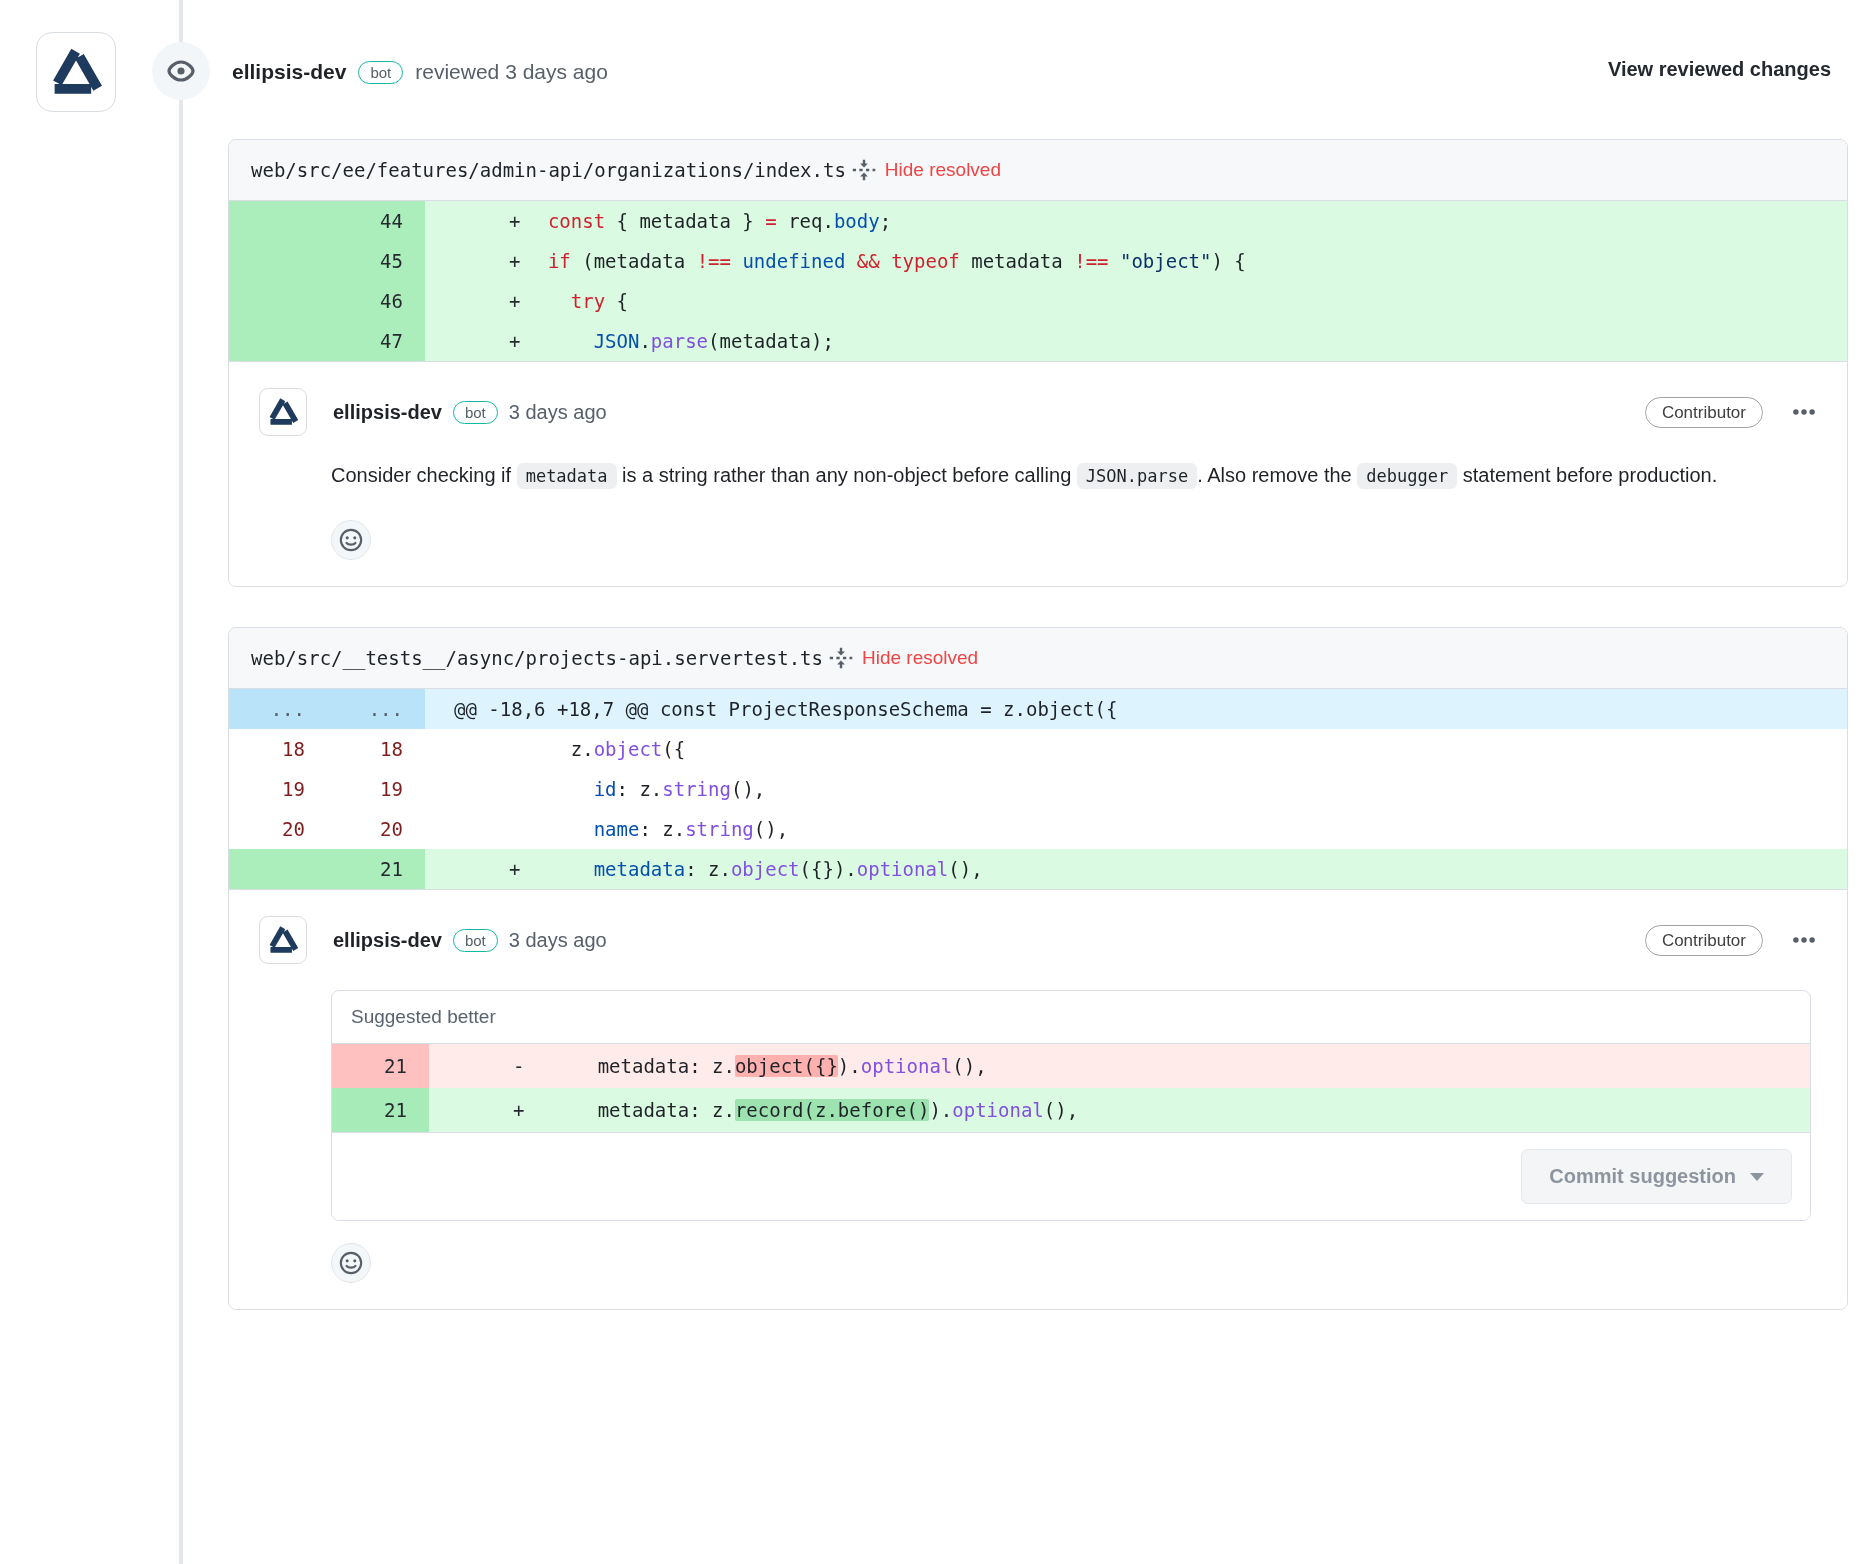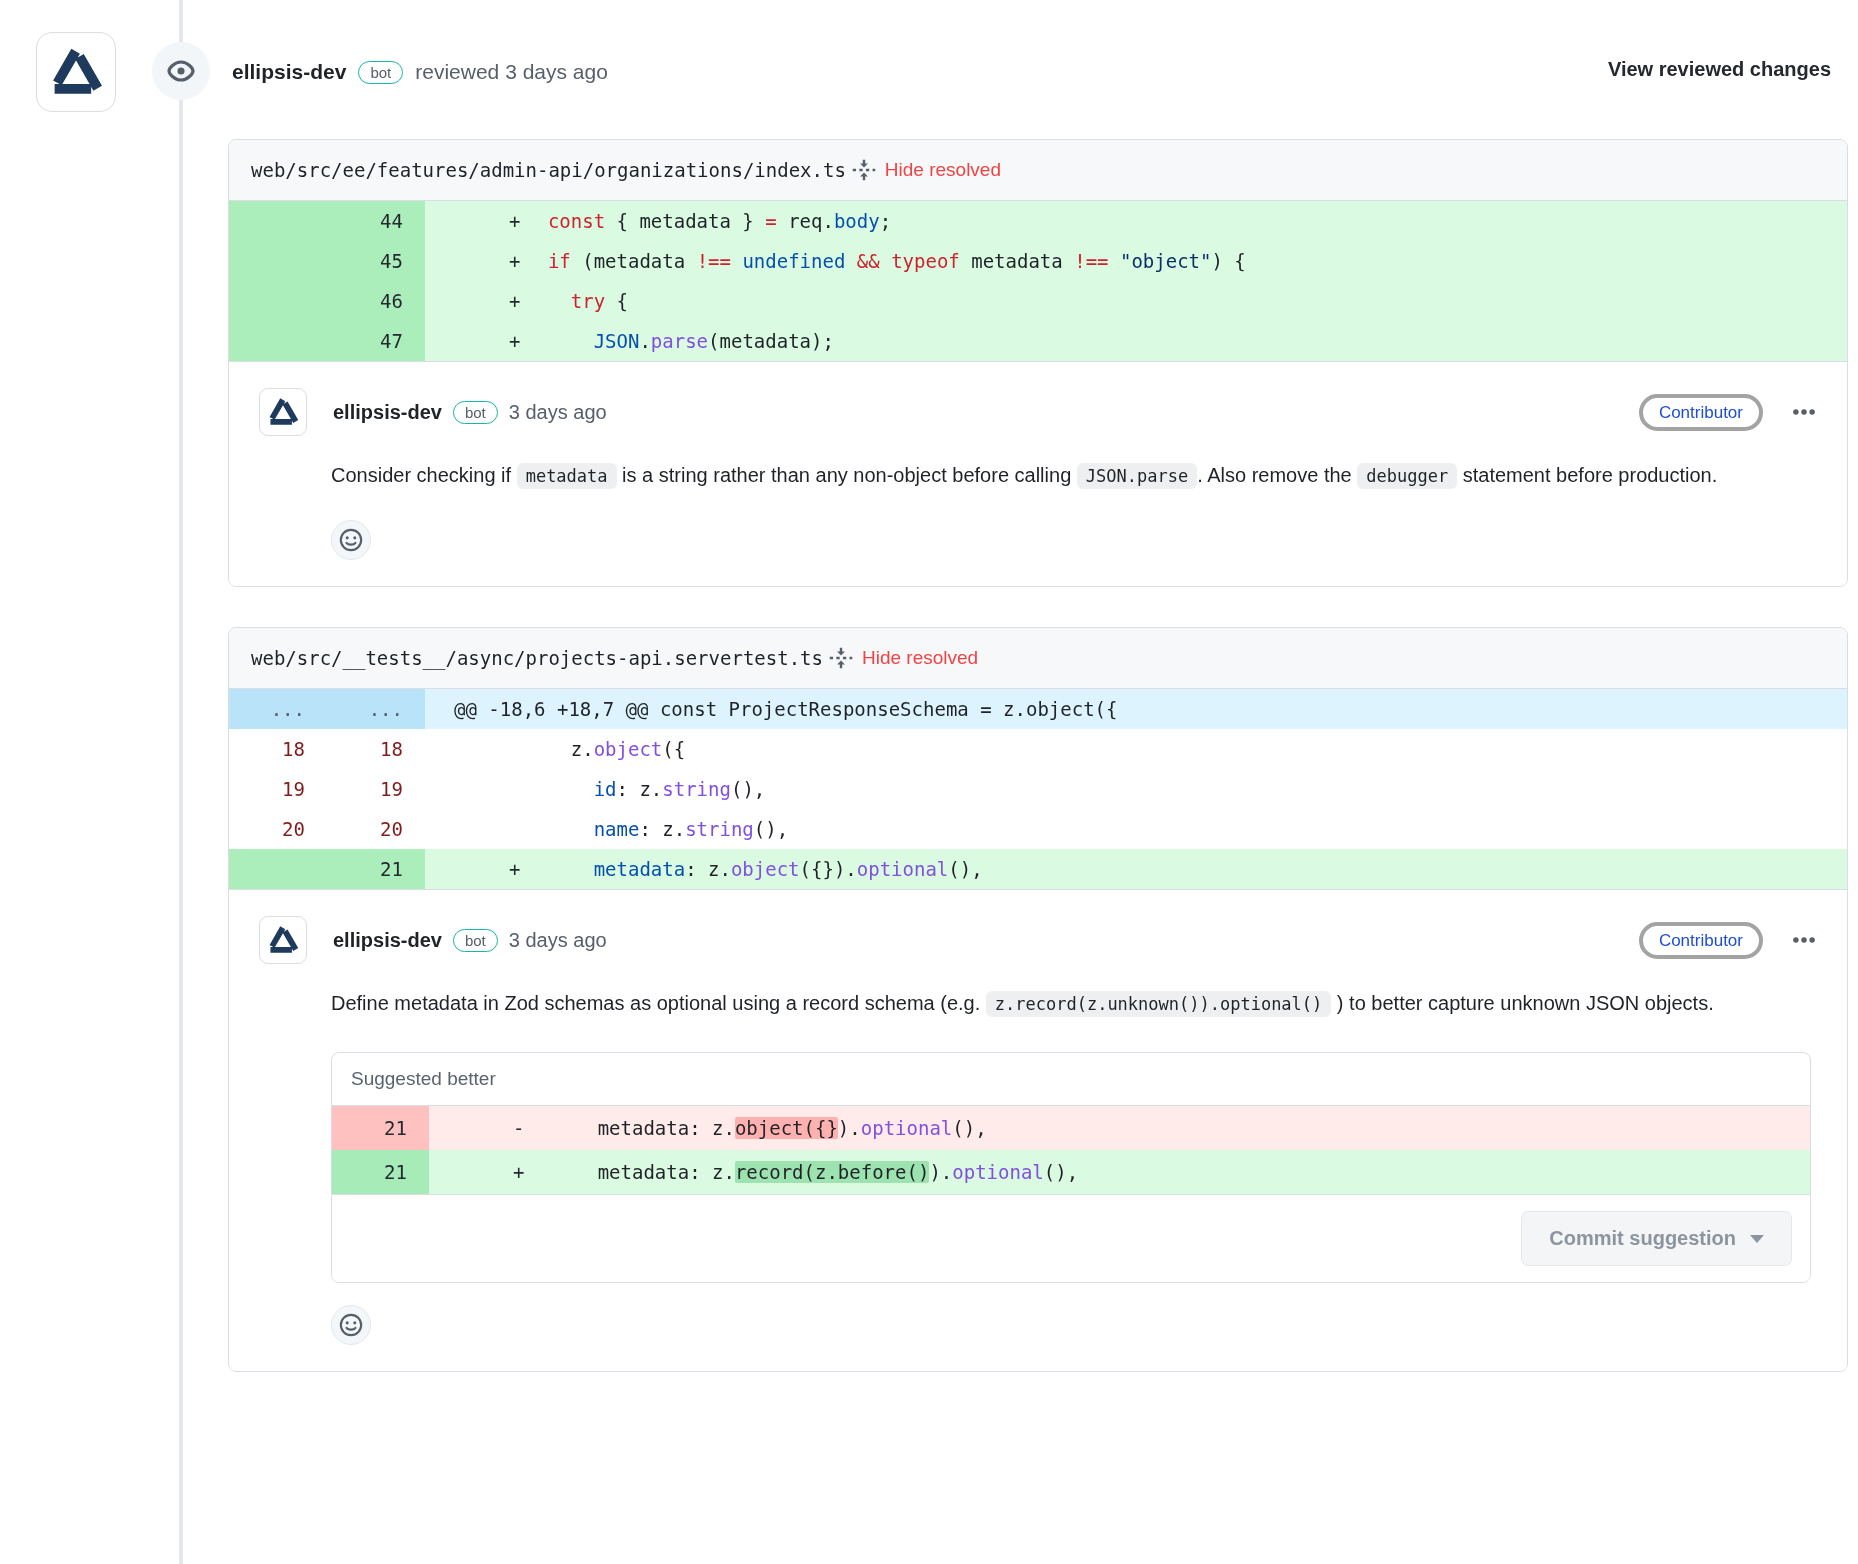--- a/index.html
+++ b/index.html
@@ -49,21 +49,21 @@
 
   
   .comment{padding:26px 30px 26px 30px;background:#fff;}
   .c-head{display:flex;align-items:center;}
   .c-avatar{width:46px;height:46px;border:1px solid #d9dee3;border-radius:9px;background:#fff;
       display:flex;align-items:center;justify-content:center;flex:none;cursor:pointer;}
   .c-meta{display:flex;align-items:center;gap:11px;margin-left:26px;flex:1;}
   .c-name{font-size:20px;font-weight:bold;color:#1f2328;cursor:pointer;}
   .c-time{font-size:20px;color:#57606a;cursor:pointer;}
   .c-right{display:flex;align-items:center;gap:28px;}
-  .role-pill{font-size:17px;color:#1d4ed8;border:4px solid #a3a3a3;border-radius:999px;padding:6px 16px;line-height:1;}
+  .role-pill{font-size:17px;color:#404040;border:1px solid #a3a3a3;border-radius:999px;padding:6px 16px;line-height:1;}
   .kebab{cursor:pointer;display:flex;align-items:center;}
   .c-body{margin:18px 0 0 72px;font-size:20px;line-height:43px;color:#1f2328;max-width:1490px;}
   .inline-code{font-family:"DejaVu Sans Mono",monospace;font-size:17px;background:rgba(175,184,193,.22);
       padding:3px 9px;border-radius:6px;white-space:nowrap;}
   .reaction{margin:22px 0 0 72px;width:40px;height:40px;border-radius:50%;border:1px solid #e3e7ea;
       background:#f4f7f9;display:flex;align-items:center;justify-content:center;cursor:pointer;padding:0;}
 
   
   .suggestion{margin:26px 6px 0 72px;border:1px solid #d8dee4;border-radius:8px;overflow:hidden;background:#fff;}
   .sug-title{padding:15px 19px;font-size:19px;color:#59636e;border-bottom:1px solid #d8dee4;}
@@ -194,21 +194,20 @@
             <span class="role-pill">Contributor</span>
             <span class="kebab">
               <svg width="26" height="26" viewBox="0 0 16 16">
                 <circle cx="3" cy="8" r="1.7" fill="#57606a"></circle>
                   <circle cx="8" cy="8" r="1.7" fill="#57606a"></circle>
                   <circle cx="13" cy="8" r="1.7" fill="#57606a"></circle>
               </svg>
             </span>
           </div>
         </div>
-        <div class="c-body">Define metadata in Zod schemas as optional using a record schema (e.g. <span class="inline-code">z.record(z.unknown()).optional()</span> ) to better capture unknown JSON objects.</div>
 
         <div class="suggestion">
           <div class="sug-title">Suggested better</div>
           <div class="sug-diff">
               <div class="diff-row row-del"><span class="num single">21</span><span class="marker">-</span><span class="codecell"><span class="tk-p">      metadata: z.</span><span class="tk-hd">object({}</span><span class="tk-p">).</span><span class="tk-e">optional</span><span class="tk-p">(),</span></span></div>
               <div class="diff-row row-ins"><span class="num single">21</span><span class="marker">+</span><span class="codecell"><span class="tk-p">      metadata: z.</span><span class="tk-hi">record(z.before()</span><span class="tk-p">).</span><span class="tk-e">optional</span><span class="tk-p">(),</span></span></div>
             </div>
           <div class="sug-footer">
             <button class="commit-btn">
               <span>Commit suggestion</span>

